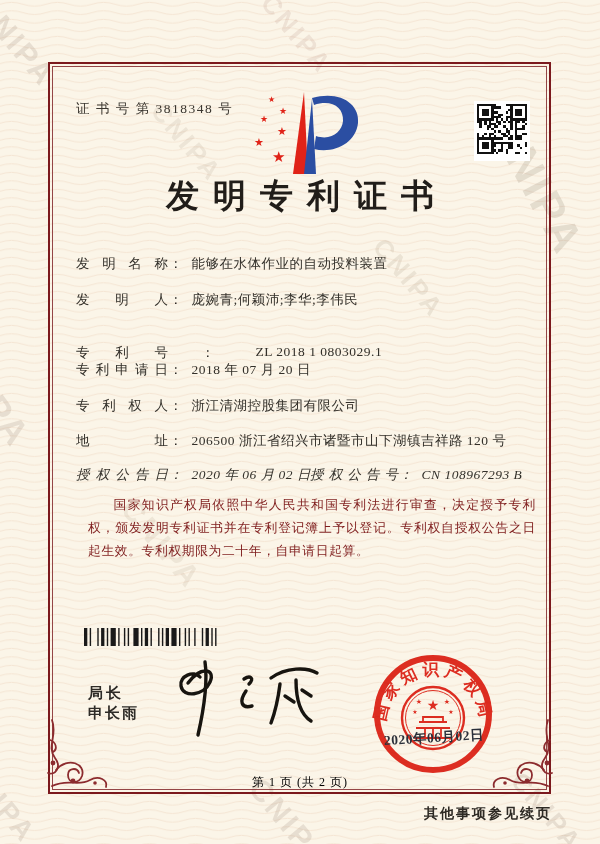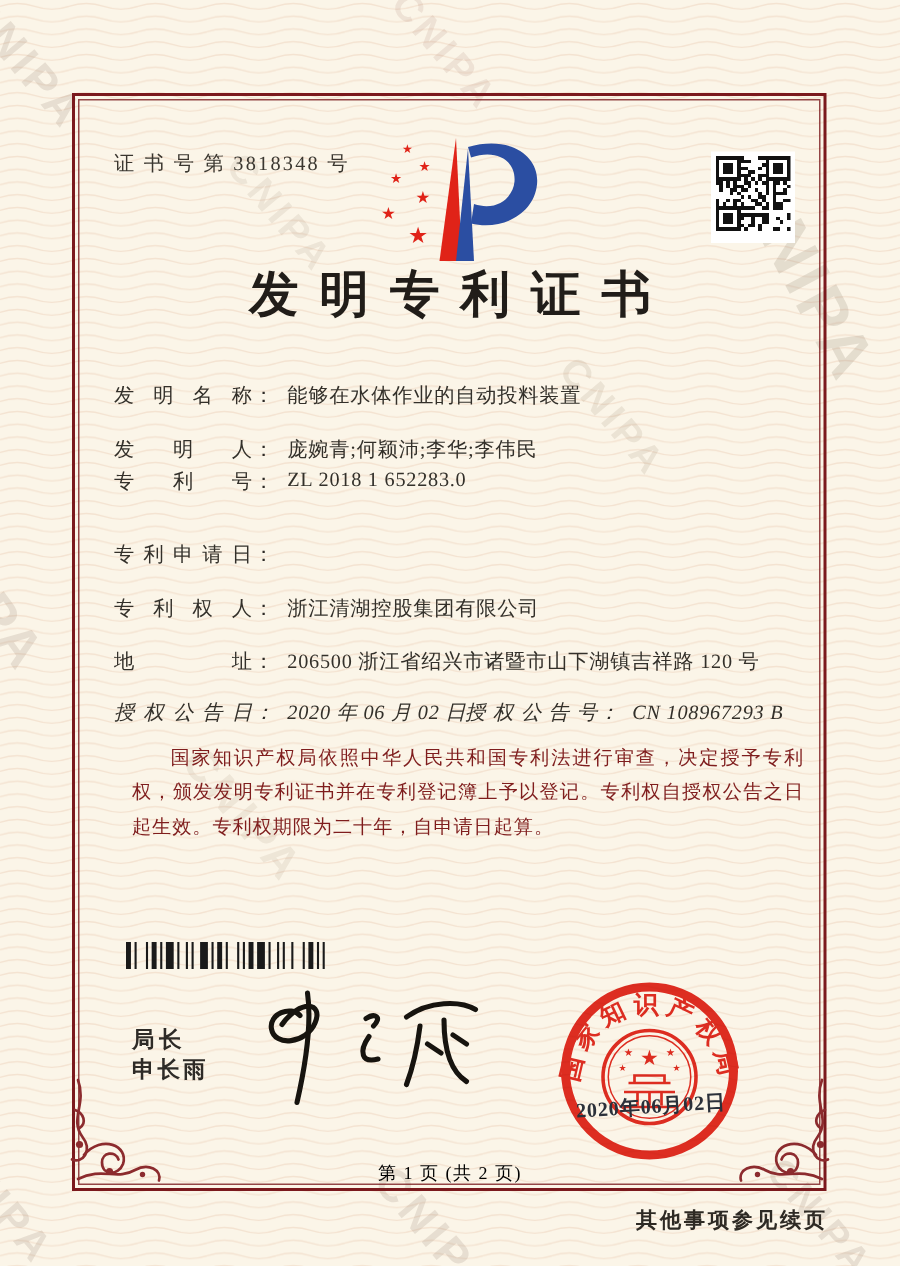--- a/index.html
+++ b/index.html
@@ -268,28 +268,29 @@
   <div class="row abs content" style="top:255px;">
     <span class="flabel">发明名称</span>
       <span class="colon">：</span>
     <span class="fvalue">能够在水体作业的自动投料装置</span>
   </div>
   <div class="row abs content" style="top:291px;">
     <span class="flabel">发明人</span>
       <span class="colon">：</span>
     <span class="fvalue">庞婉青;何颖沛;李华;李伟民</span>
   </div>
-  <div class="row abs content" style="top:312px;">
+  <div class="row abs content" style="top:344px;gap:32px;">
     <span class="flabel">专利号</span>
       <span class="colon">：</span>
-    <span class="fvalue">ZL 2018 1 652283.0</span>
+    <span class="fvalue">ZL 2018 1 0803029.1</span>
   </div>
   <div class="row abs content" style="top:361px;">
     <span class="flabel">专利申请日</span>
       <span class="colon">：</span>
+    <span class="fvalue">2018 年 07 月 20 日</span>
   </div>
   <div class="row abs content" style="top:397px;">
     <span class="flabel">专利权人</span>
       <span class="colon">：</span>
     <span class="fvalue">浙江清湖控股集团有限公司</span>
   </div>
   <div class="row abs content" style="top:432px;">
     <span class="flabel">地址</span>
       <span class="colon">：</span>
     <span class="fvalue">206500 浙江省绍兴市诸暨市山下湖镇吉祥路 120 号</span>

